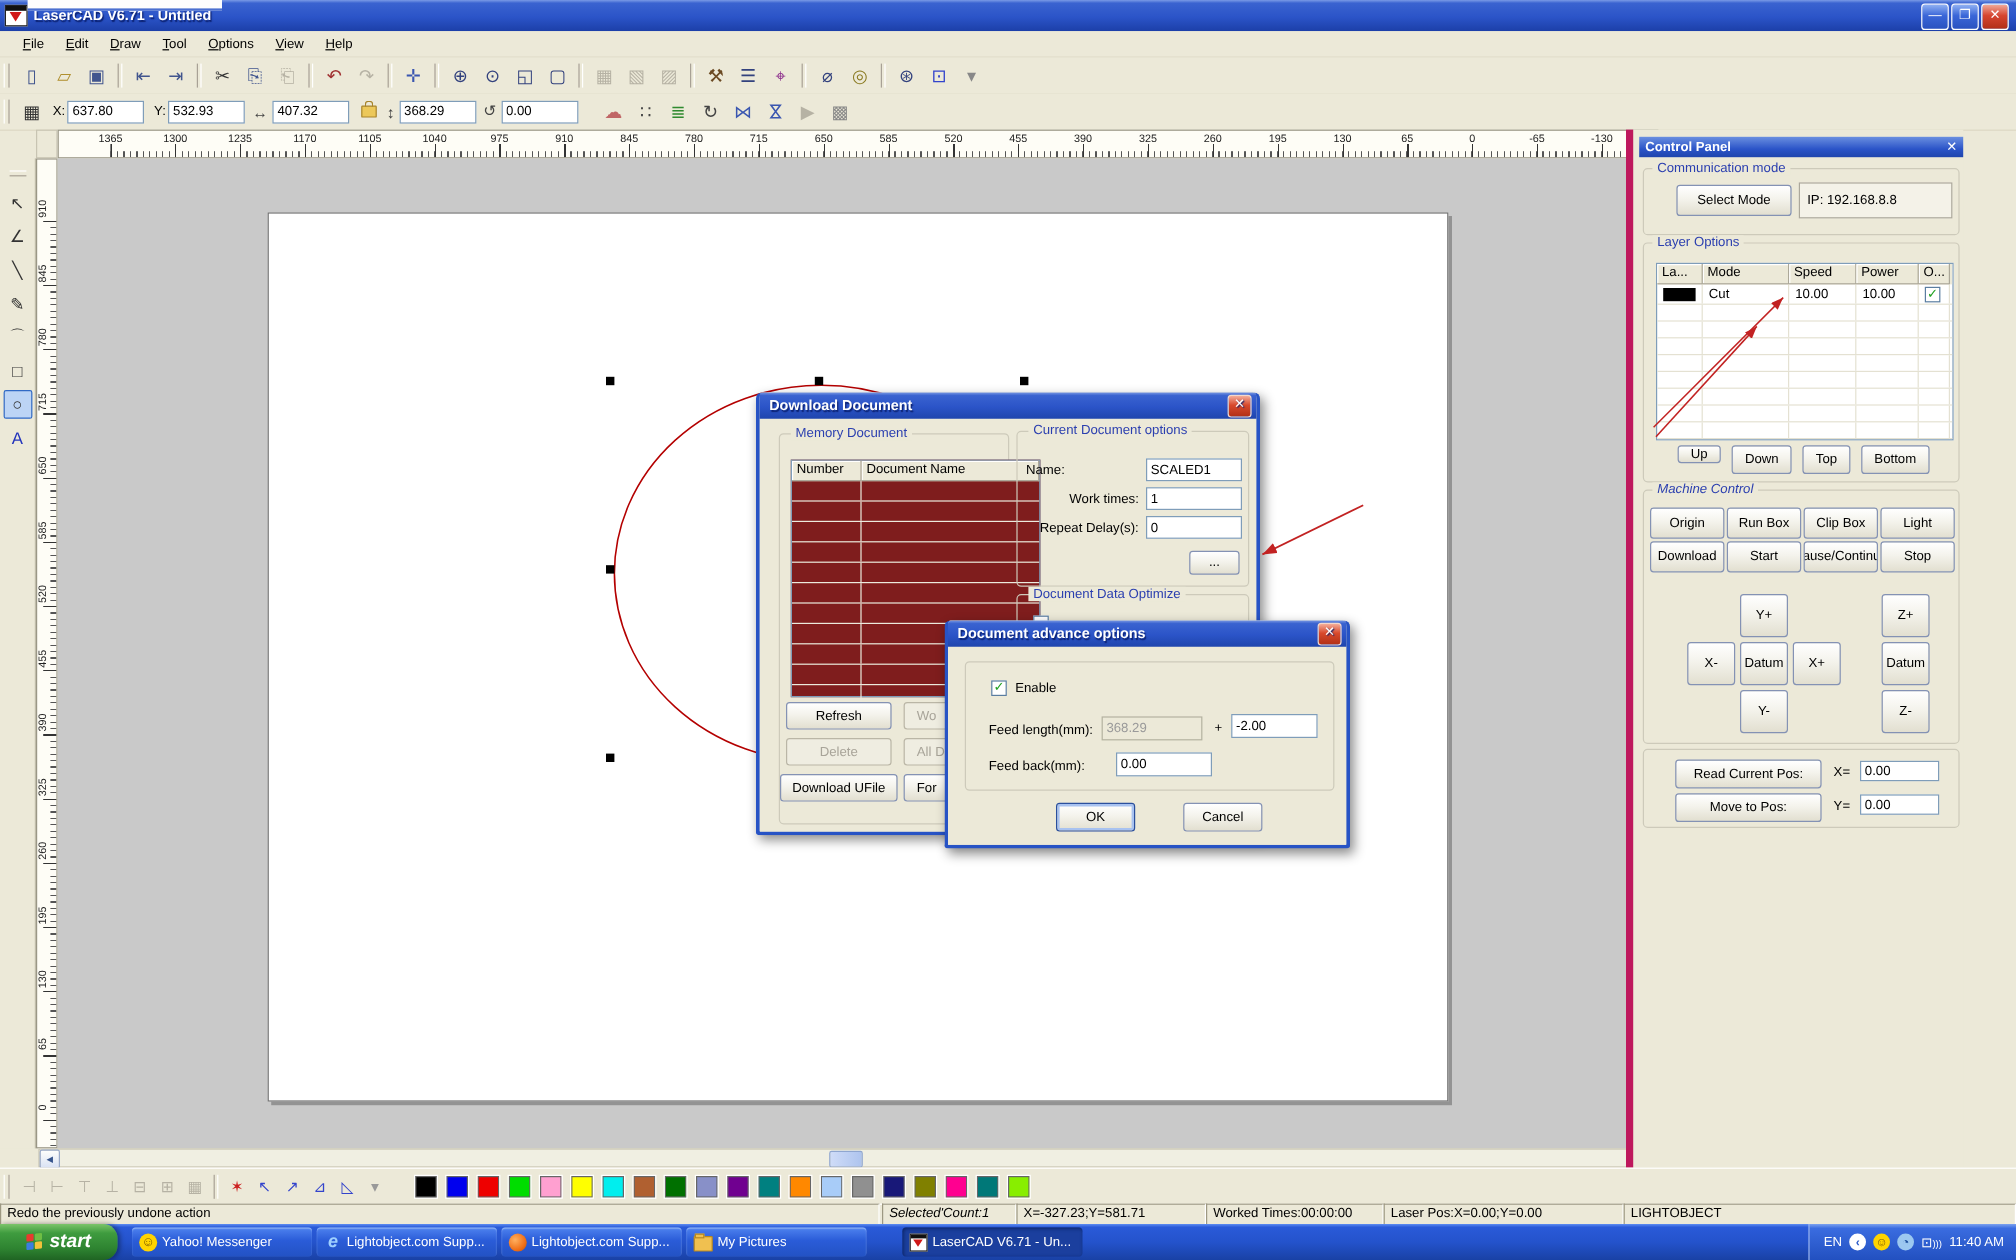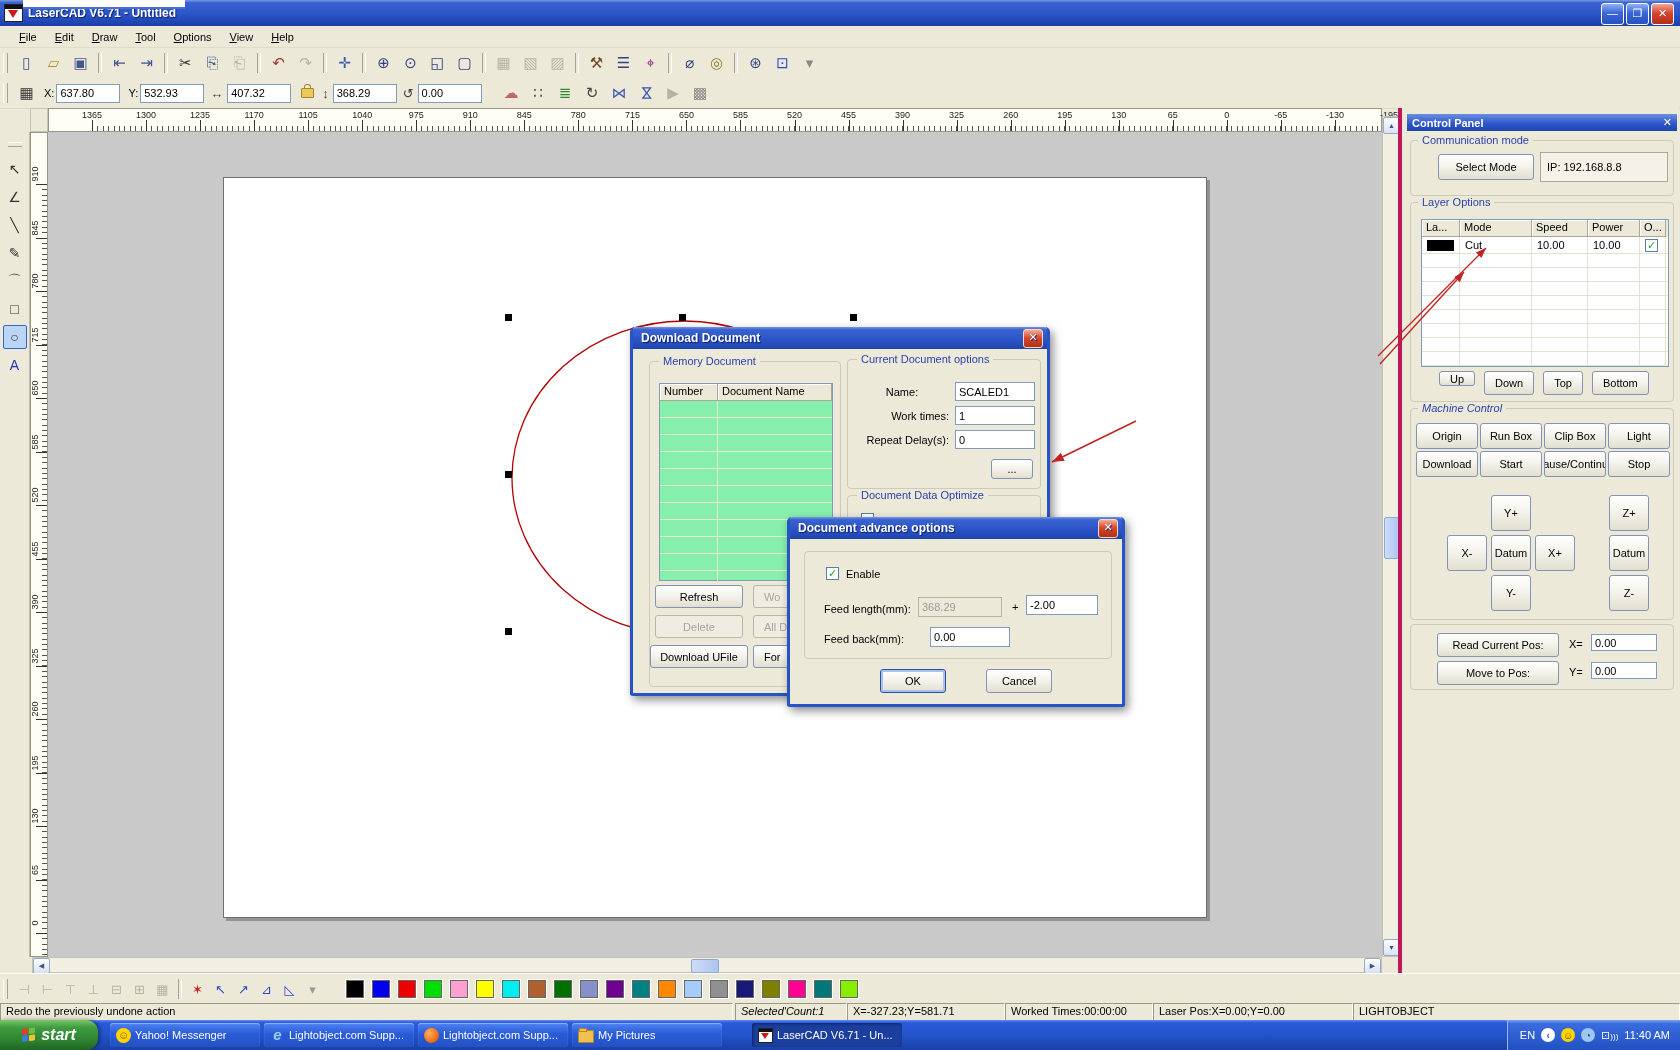--- a/index.html
+++ b/index.html
@@ -102,33 +102,33 @@
   
   .xpwin{position:absolute;border:3px solid #2753c5;border-top:none;border-radius:5px 5px 3px 3px;background:#ece9d8;box-shadow:3px 4px 10px rgba(0,0,0,.45);box-sizing:border-box;}
   .dtitle{height:22px;border-radius:3px 3px 0 0;background:linear-gradient(180deg,#7897e2 0%,#3a63d0 12%,#2b54c8 55%,#1f45ad 100%);
     display:flex;align-items:center;padding:0 4px 0 8px;color:#fff;font-weight:bold;font-size:12px;text-shadow:1px 1px 1px #0a2070;}
   .dclose{margin-left:auto;width:18px;height:17px;border-radius:3px;border:1px solid #f2d8cc;color:#fff;font-size:11px;line-height:15px;text-align:center;
     background:linear-gradient(180deg,#f4ac98,#d8492c 45%,#b23016);}
   #dl-dialog{left:630px;top:327px;width:420px;height:369px;z-index:10;}
   #adv-dialog{left:787px;top:517px;width:338px;height:190px;z-index:20;}
   .abs{position:absolute;box-sizing:border-box;}
   
-  #memlist{left:26px;top:56px;width:174px;height:198px;background:#86efac;border:1px solid #7f9db9;}
+  #memlist{left:26px;top:56px;width:208px;height:198px;background:#7f1d1d;border:1px solid #7f9db9;}
   .lhead{display:flex;height:17px;background:#ece9d8;}
   .lhc{border-right:1px solid #aca899;border-bottom:1px solid #aca899;box-shadow:inset 1px 1px 0 #fff;padding:1px 4px;box-sizing:border-box;font-size:11px;overflow:hidden;white-space:nowrap;}
   .memrow{height:16px;border-bottom:1px solid #eceadd;position:relative;}
   .memrow::before{content:"";position:absolute;left:57px;top:0;bottom:0;border-left:1px solid #eceadd;}
   
   #layertable{position:absolute;left:10px;top:16px;width:246px;height:146px;background:#fff;border:1px solid #7f9db9;overflow:hidden;}
   .lrow{display:flex;height:16px;border-bottom:1px solid #e4e1d2;}
   .lrow.empty{height:13px;}
   .lc{border-right:1px solid #e4e1d2;box-sizing:border-box;padding:1px 5px;overflow:hidden;white-space:nowrap;display:flex;align-items:center;}
   .lsw{width:32px;height:11px;}
   
-  #cpanel{position:absolute;left:1398px;top:108px;width:281px;height:895px;background:#ece9d8;border-left:4px solid #be185d;box-sizing:border-box;}
+  #cpanel{position:absolute;left:1355px;top:108px;width:281px;height:895px;background:#ece9d8;border-left:6px solid #be185d;box-sizing:border-box;}
   #cptitle{position:absolute;left:5px;top:6px;width:270px;height:17px;background:linear-gradient(180deg,#6a8fe0,#2b54c8 60%,#1f45ad);
     color:#fff;font-weight:bold;font-size:11px;display:flex;align-items:center;padding:0 5px;box-sizing:border-box;}
   .mcbtn{width:62px;height:26px;overflow:hidden;white-space:nowrap;}
   .jog{position:absolute;width:40px;height:36px;}
   
   #annotation{position:absolute;left:1246px;top:350px;width:162px;height:70px;background:#fff;z-index:30;padding:3px 5px;box-sizing:border-box;
     font-size:13px;line-height:1.18;}
   #arrows{position:absolute;left:0;top:0;z-index:31;pointer-events:none;}
   u{text-decoration:underline;}
 </style>
@@ -469,21 +469,21 @@
     </div>
     <div class="xpbtn abs" style="left:22px;top:258px;width:88px;height:23px;">Refresh</div>
     <div class="xpbtn dis abs" style="left:120px;top:258px;width:88px;height:23px;justify-content:flex-start;padding-left:10px;">Wo</div>
     <div class="xpbtn dis abs" style="left:22px;top:288px;width:88px;height:23px;">Delete</div>
     <div class="xpbtn dis abs" style="left:120px;top:288px;width:88px;height:23px;justify-content:flex-start;padding-left:10px;">All D</div>
     <div class="xpbtn abs" style="left:17px;top:318px;width:98px;height:23px;">Download UFile</div>
     <div class="xpbtn abs" style="left:120px;top:318px;width:88px;height:23px;justify-content:flex-start;padding-left:10px;">For</div>
 
     <div class="groupbox" style="left:214px;top:32px;width:194px;height:130px;"></div>
     <span class="glabel" style="left:224px;top:26px;">Current Document options</span>
-    <span class="abs" style="left:222px;top:59px;width:94px;text-align:center;">Name:</span>
+    <span class="abs" style="left:222px;top:59px;width:94px;text-align:left;">Name:</span>
     <input class="sunken abs" style="left: 322px; top: 55px; width: 80px; height: 19px;" value="SCALED1">
     <span class="abs" style="left:222px;top:83px;width:94px;text-align:right;">Work times:</span>
     <input class="sunken abs" style="left: 322px; top: 79px; width: 80px; height: 19px;" value="1">
     <span class="abs" style="left:222px;top:107px;width:94px;text-align:right;">Repeat Delay(s):</span>
     <input class="sunken abs" style="left: 322px; top: 103px; width: 80px; height: 19px;" value="0">
     <div class="xpbtn abs" style="left:358px;top:132px;width:42px;height:20px;">...</div>
 
     <div class="groupbox" style="left:214px;top:168px;width:194px;height:172px;"></div>
     <span class="glabel" style="left:224px;top:162px;">Document Data Optimize</span>
     <div class="cbx abs" style="left:228px;top:186px;"></div>

